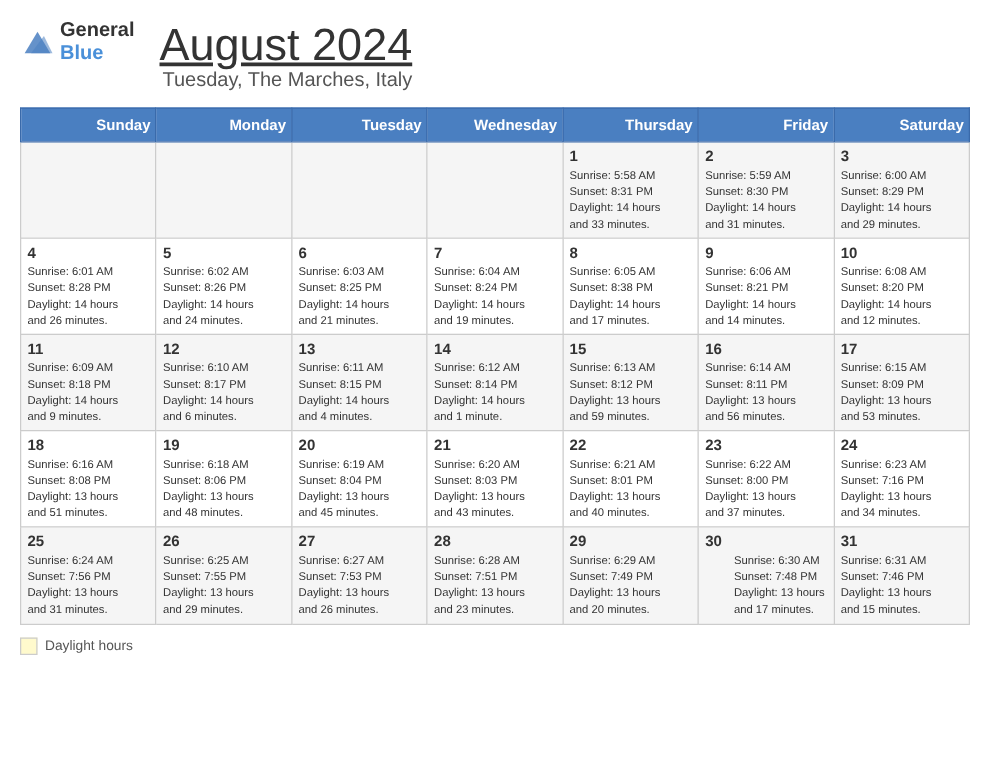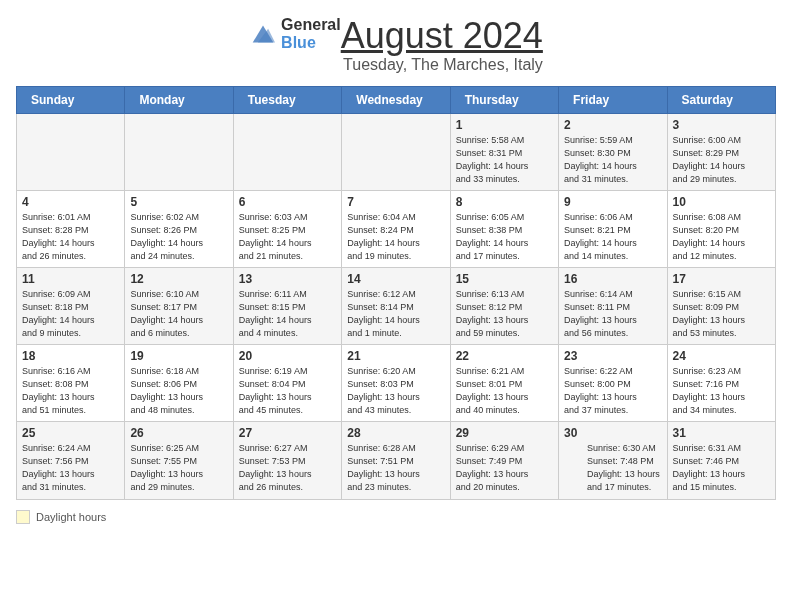--- a/index.html
+++ b/index.html
@@ -5,23 +5,24 @@
     * { box-sizing: border-box; margin: 0; padding: 0; }
     body {
       font-family: Arial, sans-serif;
       background: #fff;
       width: 792px;
       min-height: 612px;
       padding: 16px;
     }
     .header {
       display: flex;
-      justify-content: center;
+      justify-content: flex-start;
       align-items: flex-start;
       margin-bottom: 12px;
+      gap: 20px;
     }
     .logo {
       display: flex;
       align-items: center;
       gap: 4px;
     }
     .logo-icon {
       width: 28px;
       height: 24px;
     }
@@ -42,22 +43,22 @@
     table {
       width: 100%;
       border-collapse: collapse;
       table-layout: fixed;
     }
     thead th {
       background: #4a7fc1;
       color: #fff;
       font-size: 12px;
       font-weight: bold;
-      padding: 6px 14px;
-      text-align: left;
+      padding: 6px 4px;
+      text-align: right;
       border: 1px solid #3a6aaa;
     }
     tbody tr {
       vertical-align: top;
     }
     tbody td {
       border: 1px solid #ccc;
       padding: 4px 5px;
       font-size: 9.5px;
       color: #333;

